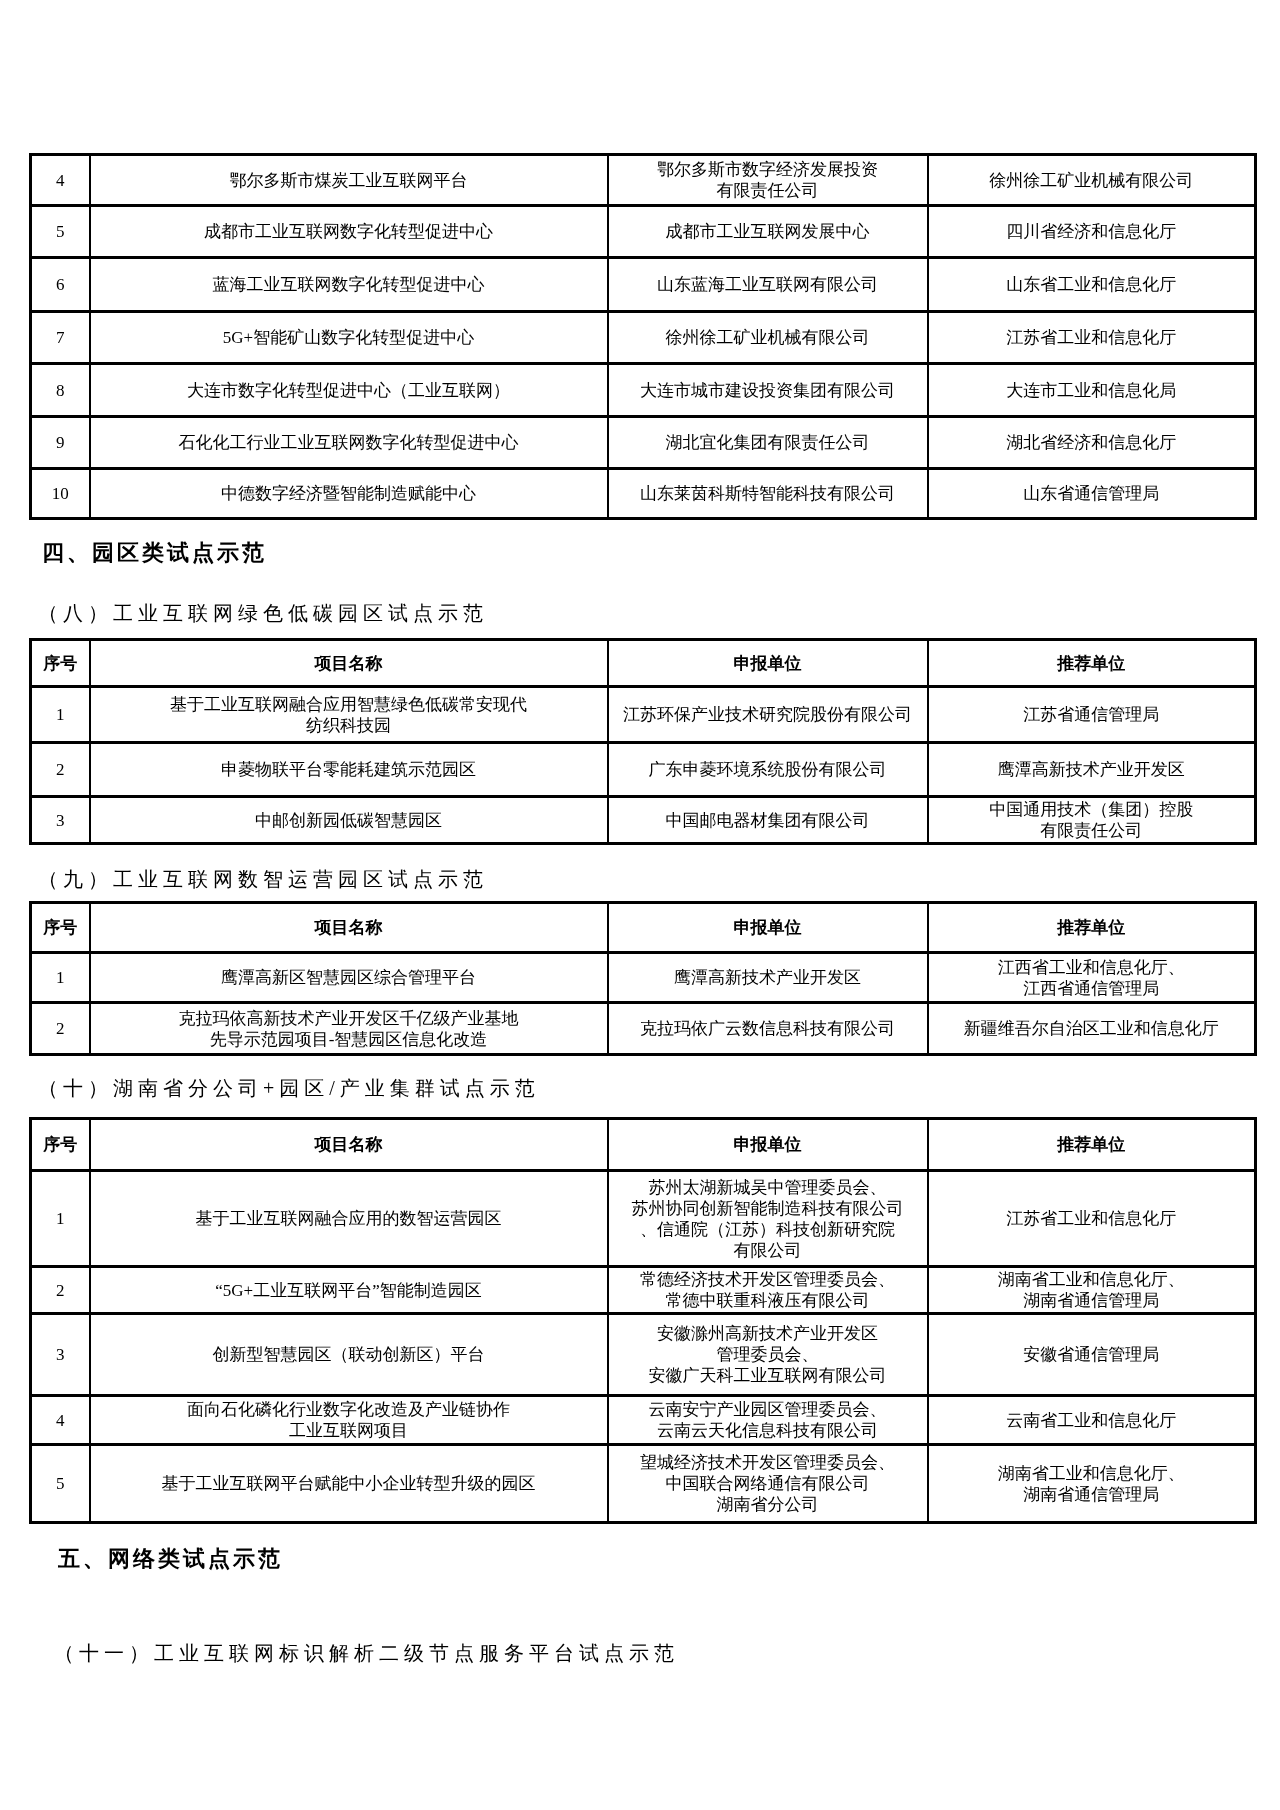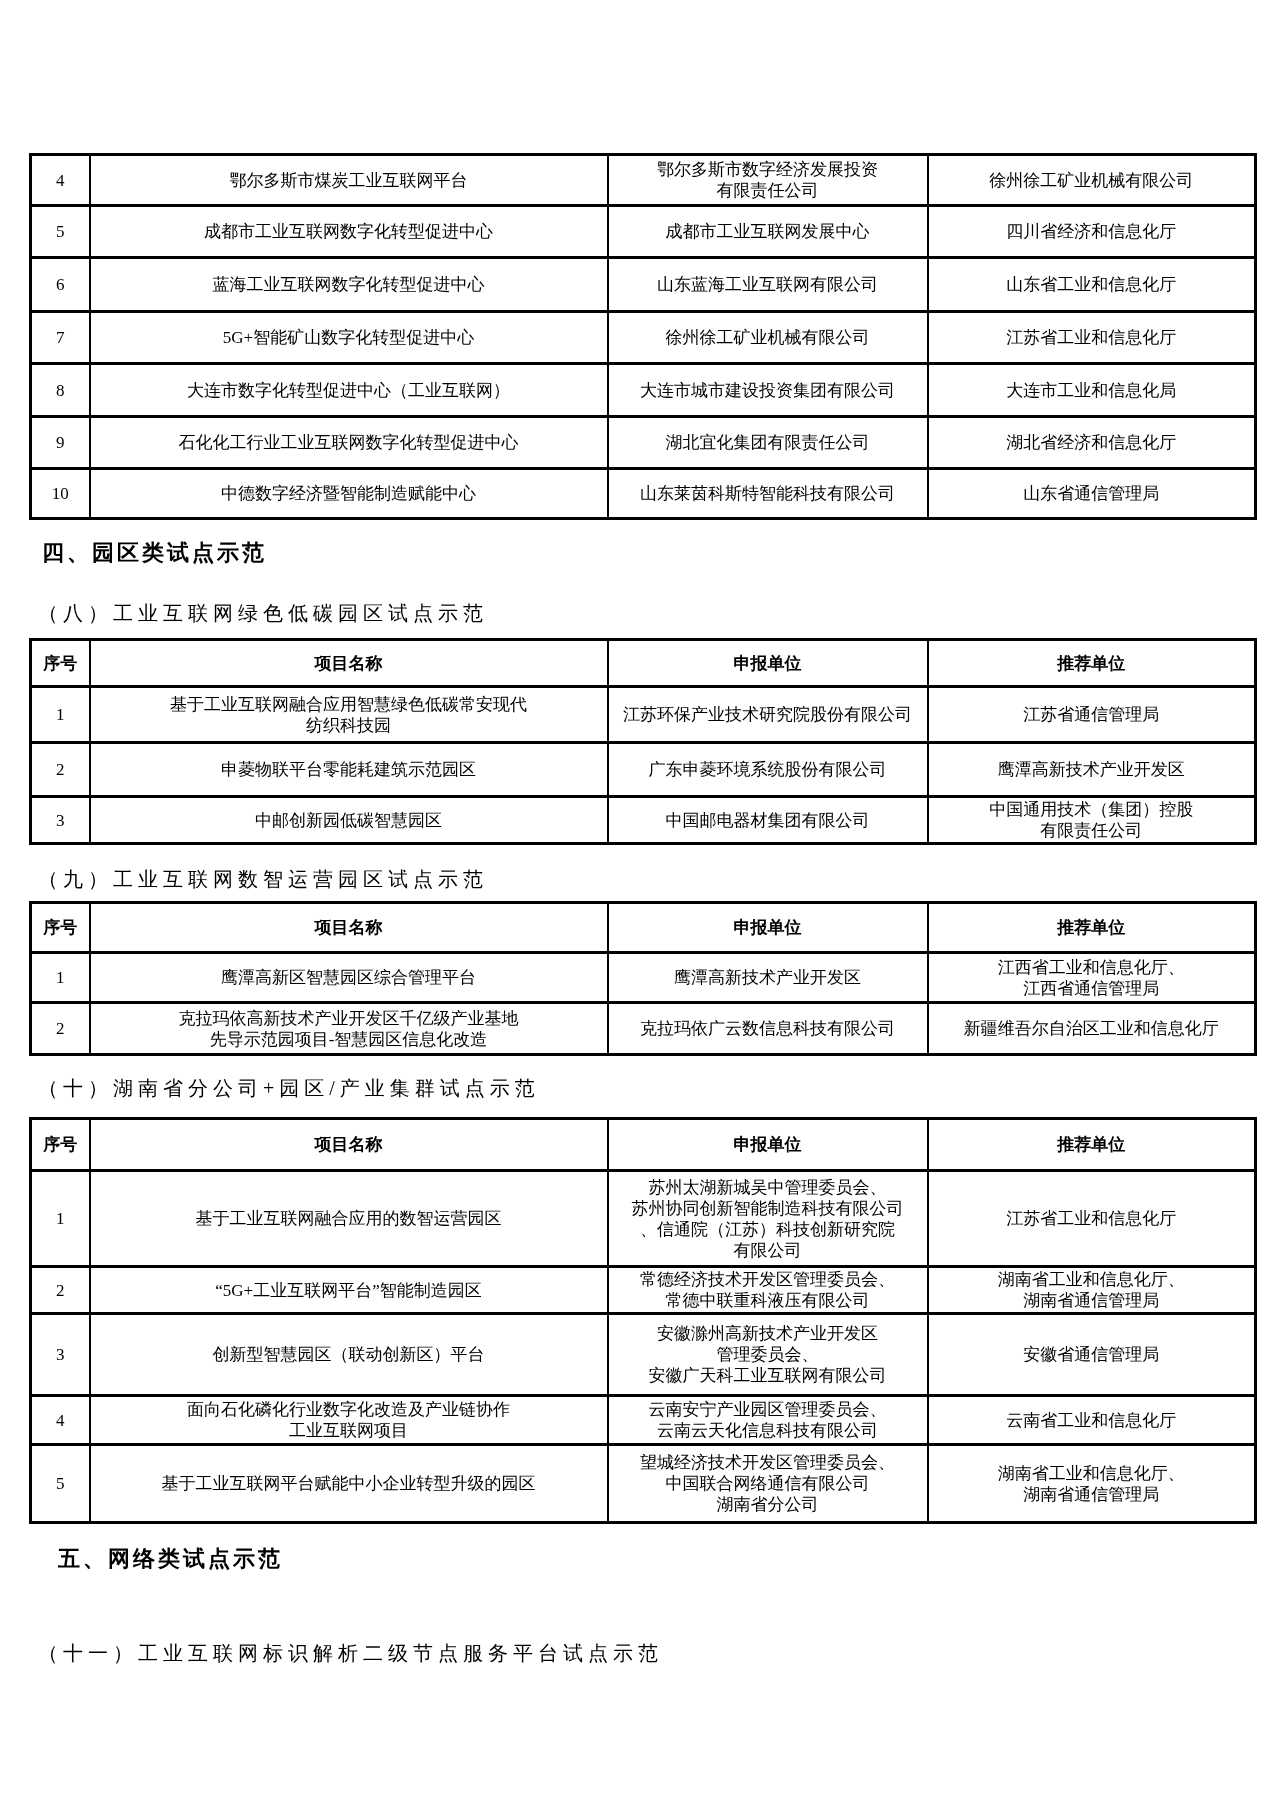--- a/index.html
+++ b/index.html
@@ -251,15 +251,15 @@
 中国联合网络通信有限公司
 湖南省分公司</td>
         <td>湖南省工业和信息化厅、
 湖南省通信管理局</td>
       </tr>
     </tbody>
   </table>
 
   <div class="section-heading" style="top:1546px;margin-left:16px;">五、网络类试点示范</div>
 
-  <div class="sub-heading" style="top:1640px;">（十一）工业互联网标识解析二级节点服务平台试点示范</div>
+  <div class="sub-heading" style="top:1640px;margin-left:16px;">（十一）工业互联网标识解析二级节点服务平台试点示范</div>
 
 </div>
 
 </body></html>

